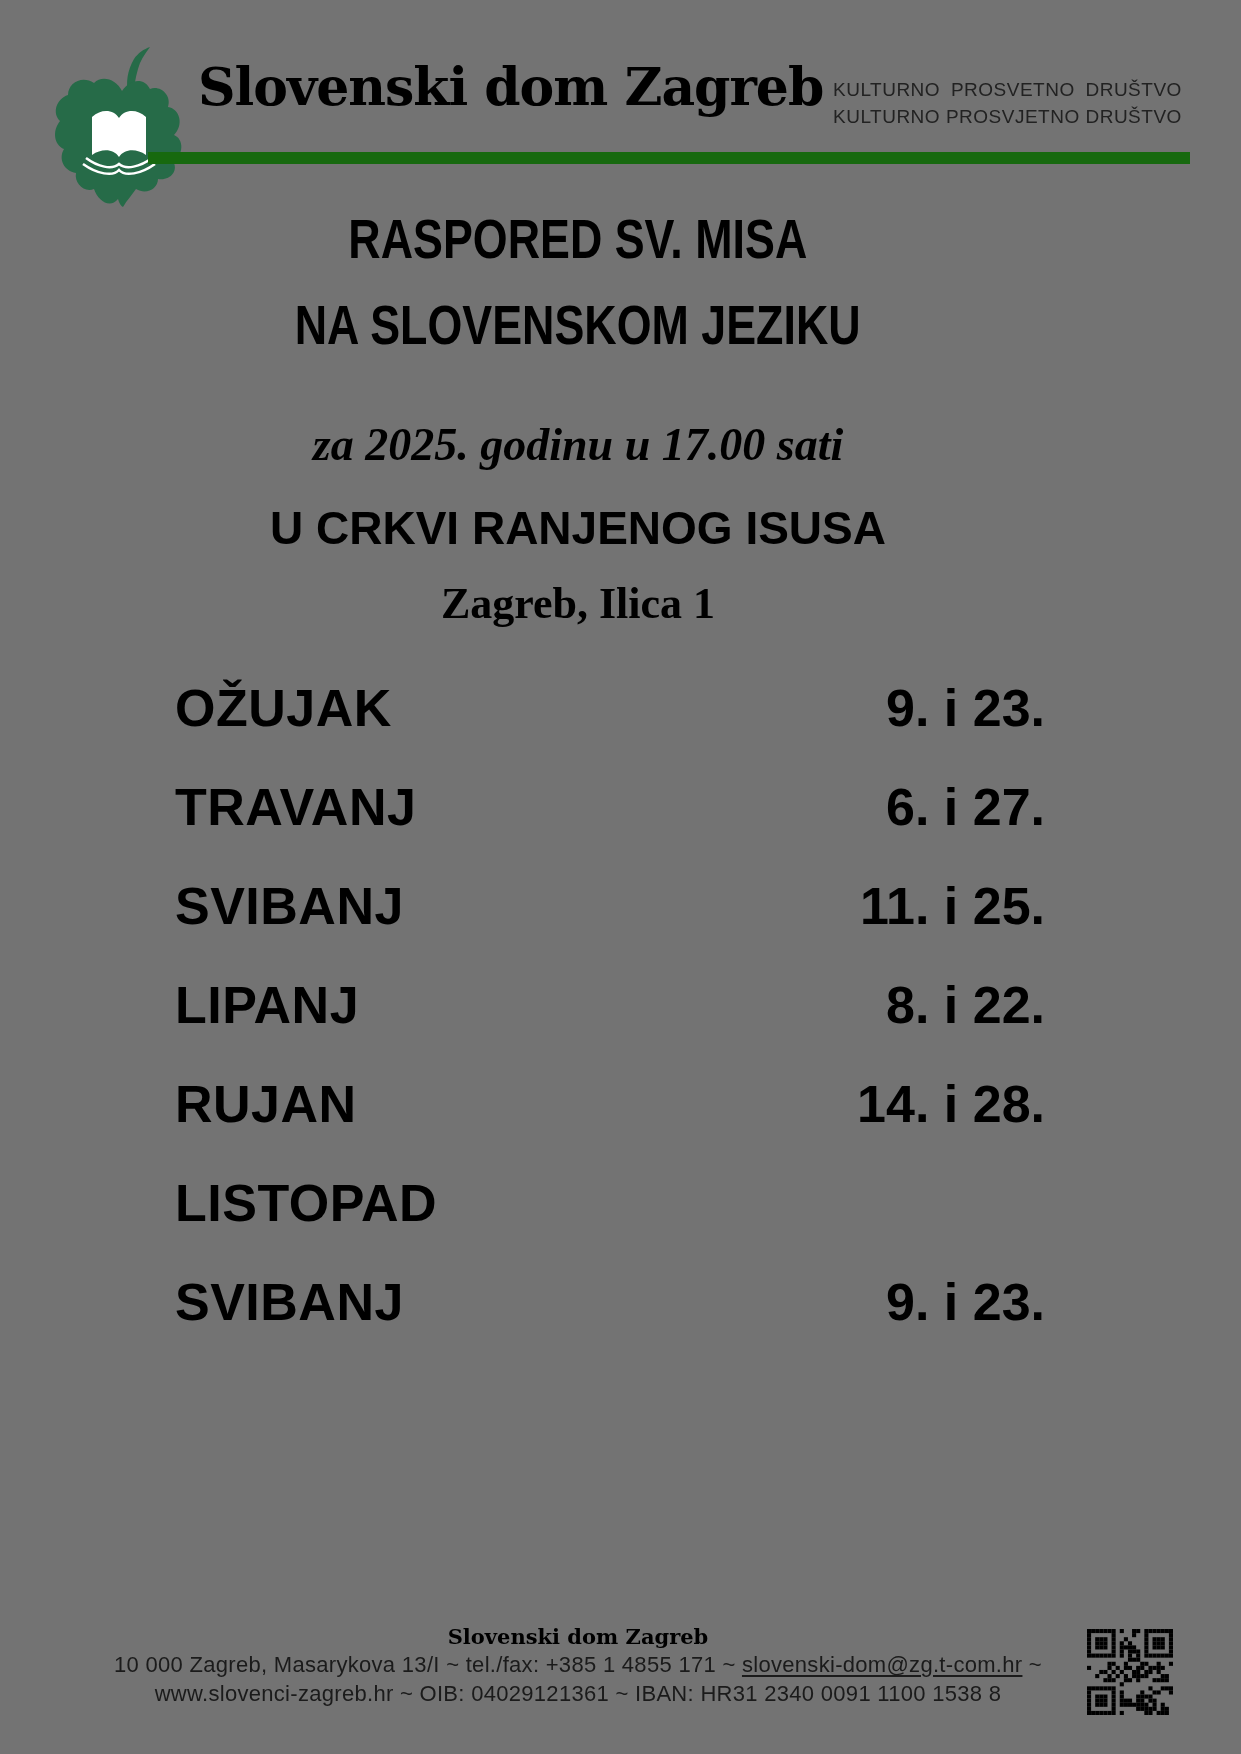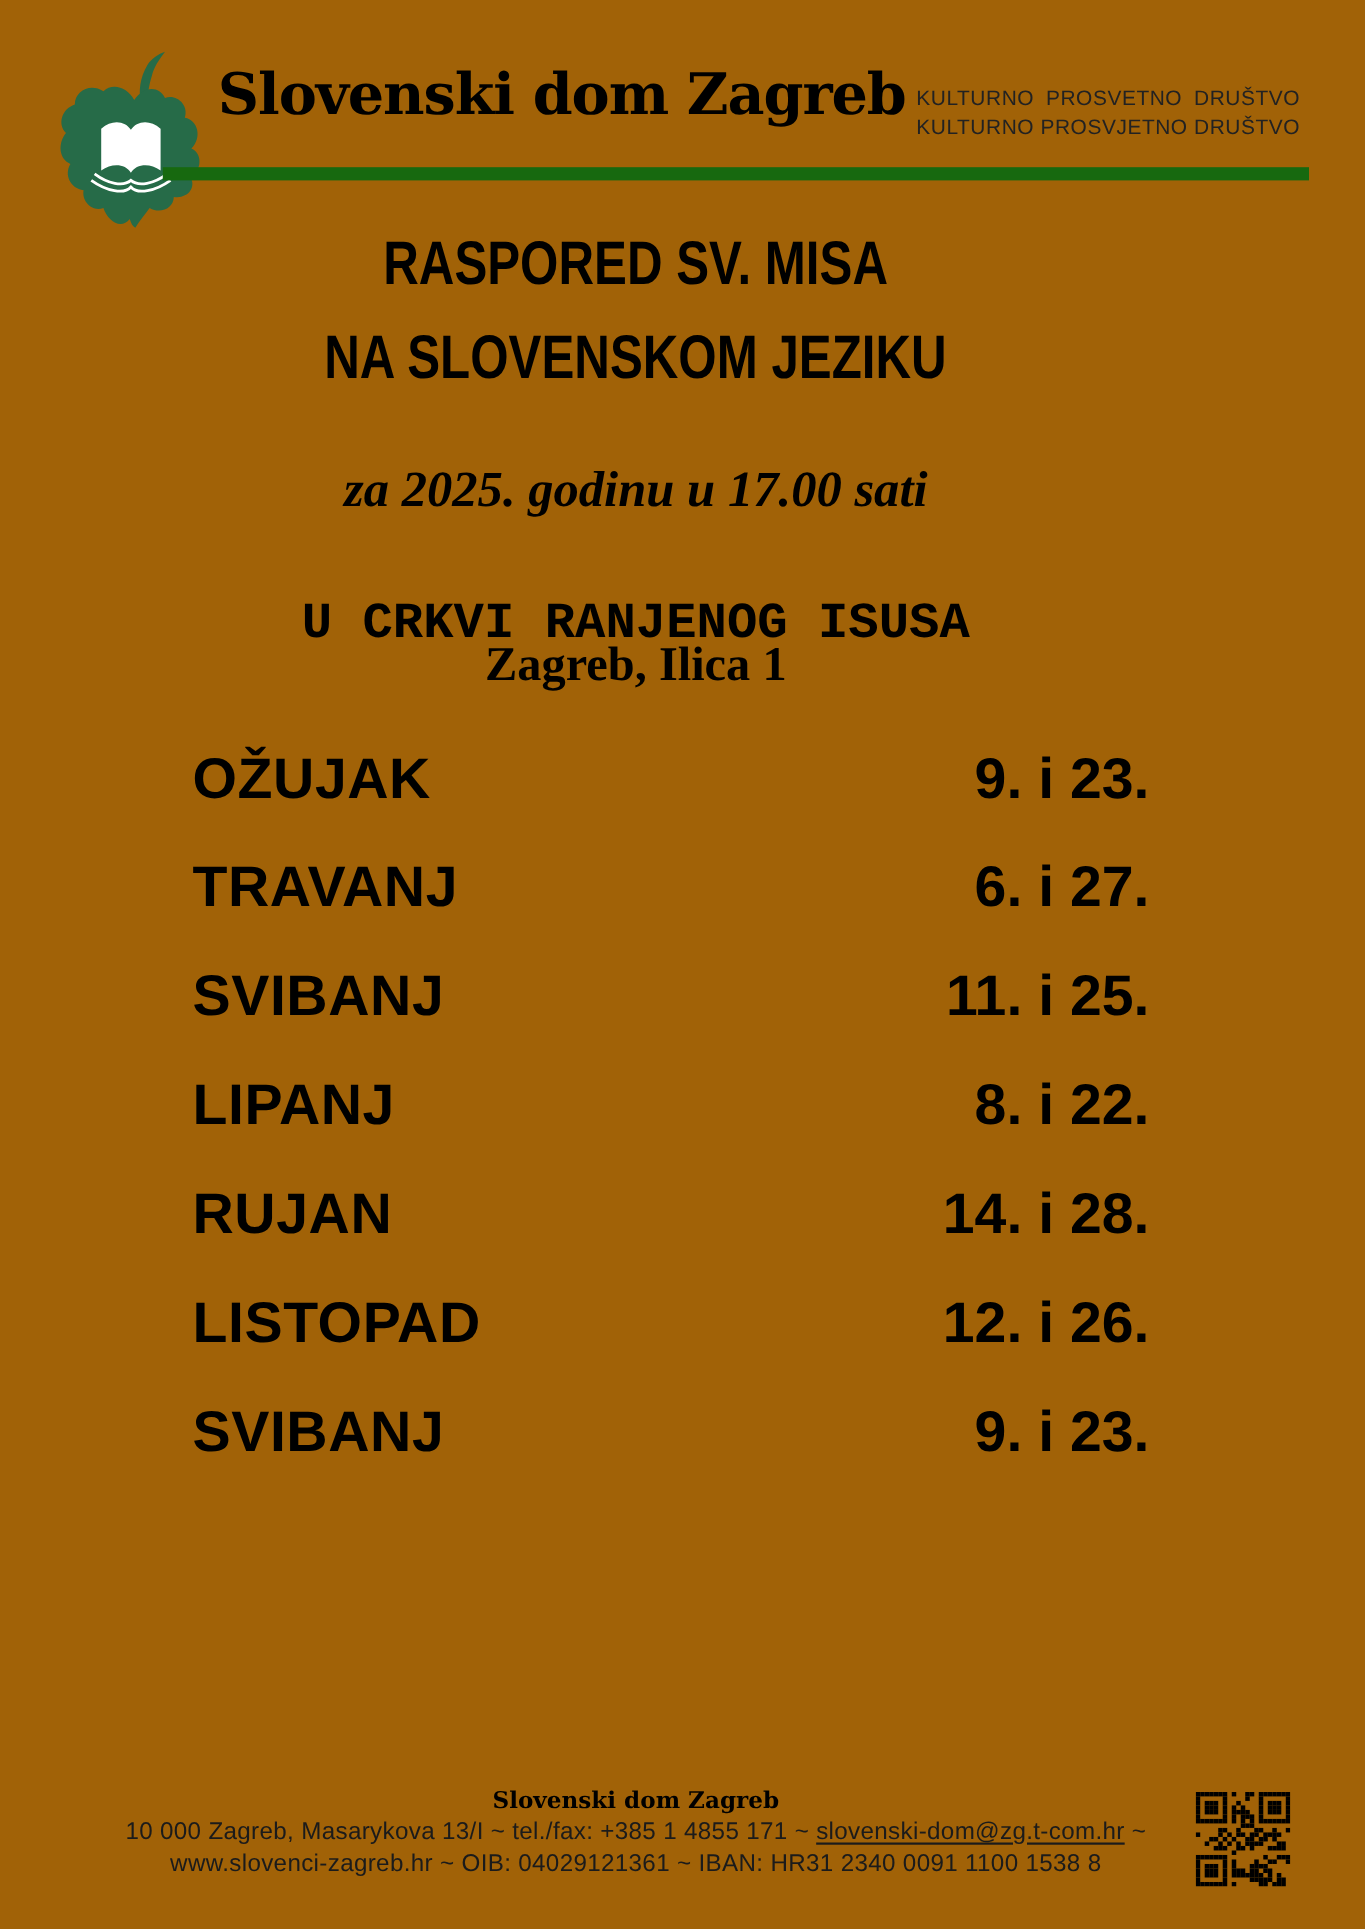--- a/index.html
+++ b/index.html
@@ -1,19 +1,19 @@
 <!DOCTYPE html>
 <html><head>
 <meta charset="utf-8">
 <style>
   html,body{margin:0;padding:0;background:#888;}
   .page{
     position:relative;
     width:1241px;height:1754px;
-    background:#a16207;
+    background:#737373;
     margin:0 auto;
     overflow:hidden;
     font-family:"Liberation Sans",sans-serif;
     color:#000;
   }
   
   .logo{position:absolute;left:52px;top:45px;width:132px;height:168px;}
   .org-title{
     position:absolute;left:198px;top:56px;
     font-family:"DejaVu Serif",serif;font-weight:800;
@@ -28,21 +28,21 @@
   .rule{
     position:absolute;left:148px;top:152px;width:1042px;height:12px;
   }
   
   .center-line{position:absolute;left:0;width:1156px;text-align:center;white-space:nowrap;}
   .h-sans{font-weight:700;}
   .h-sans .condensed{display:inline-block;transform:scaleX(.8);transform-origin:50% 50%;}
   .h1{top:206px;font-size:56px;}
   .h2{top:292px;font-size:56px;}
   .serif1{top:418px;font-family:"Liberation Serif",serif;font-weight:700;font-size:46px;font-style:italic;}
-  .serif2{top:501px;font-family:Liberation Mono, monospace;font-weight:700;font-size:46px;margin-top:40px;}
+  .serif2{top:501px;font-family:Liberation Sans, sans-serif;font-weight:700;font-size:46px;}
   .serif3{top:578px;font-family:"Liberation Serif",serif;font-weight:700;font-size:44px;}
   
   .schedule{position:absolute;left:175px;top:658px;width:870px;}
   .sched-row{height:99px;display:flex;align-items:center;}
   .month{font-weight:700;font-size:52px;letter-spacing:.5px;white-space:nowrap;}
   .dates{margin-left:auto;font-weight:700;font-size:52px;text-align:right;white-space:nowrap;}
   
   .footer-org{
     top:1624px;
     font-family:"DejaVu Serif",serif;font-weight:800;font-size:21px;letter-spacing:0;
@@ -127,21 +127,20 @@
     <div class="sched-row">
       <span class="month">LIPANJ</span>
       <span class="dates">8. i 22.</span>
     </div>
     <div class="sched-row">
       <span class="month">RUJAN</span>
       <span class="dates">14. i 28.</span>
     </div>
     <div class="sched-row">
       <span class="month">LISTOPAD</span>
-      <span class="dates">12. i 26.</span>
     </div>
     <div class="sched-row">
       <span class="month">SVIBANJ</span>
       <span class="dates">9. i 23.</span>
     </div>
   </div>
 
   <div class="center-line footer-org">Slovenski dom Zagreb</div>
 
   <div class="center-line footer-l1"><span>10 000 Zagreb, Masarykova 13/I ~ tel./fax: +385 1 4855 171 ~ </span><a class="email-link" href="#">slovenski-dom@zg.t-com.hr</a><span> ~</span></div>

